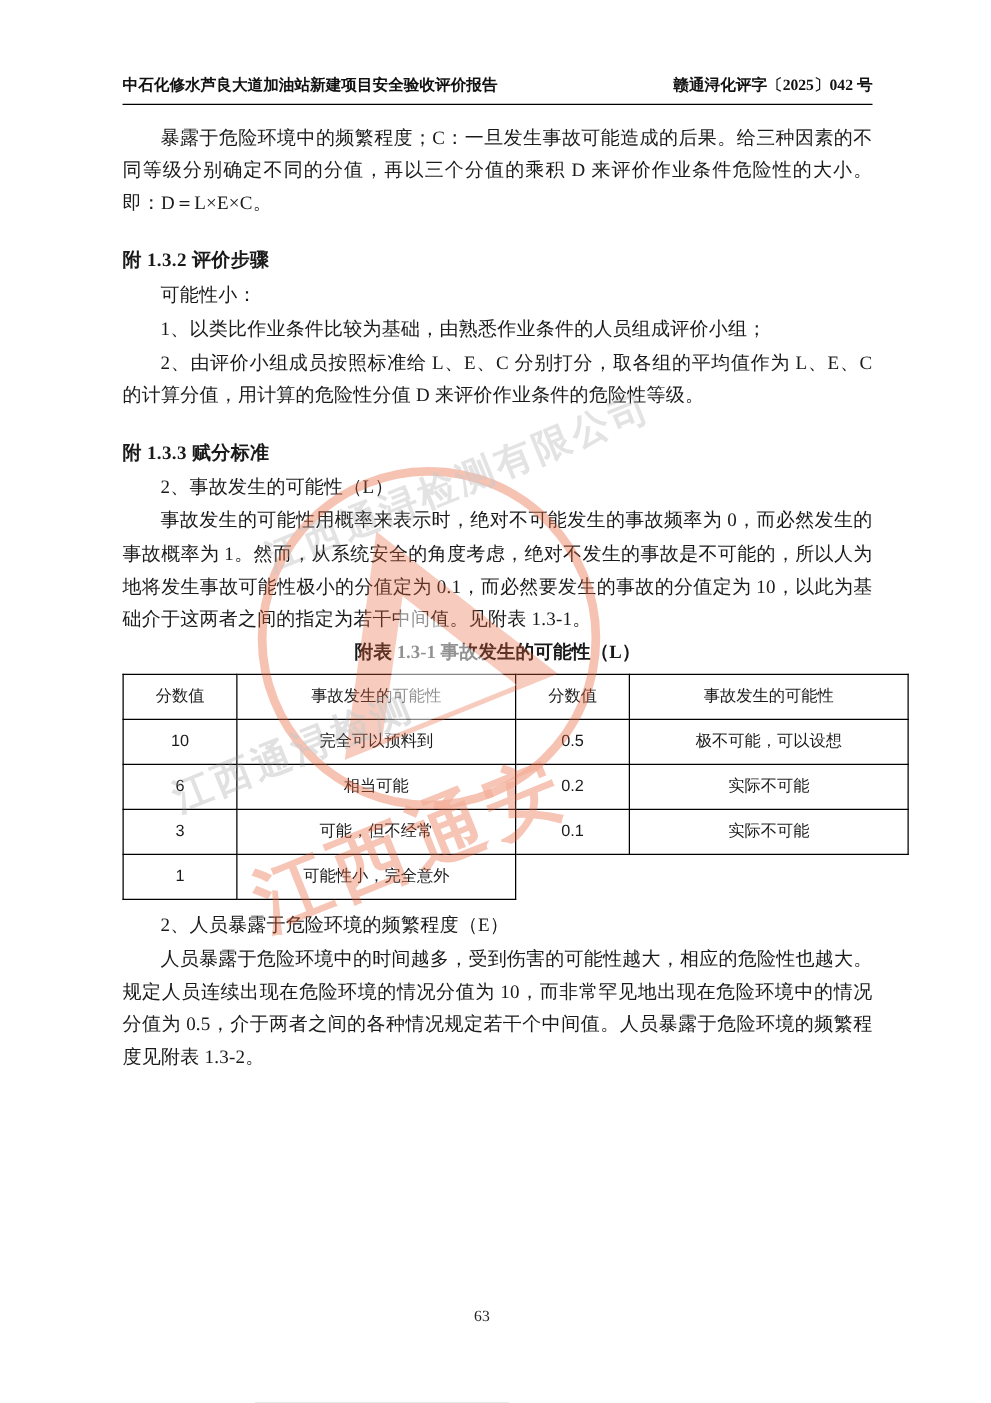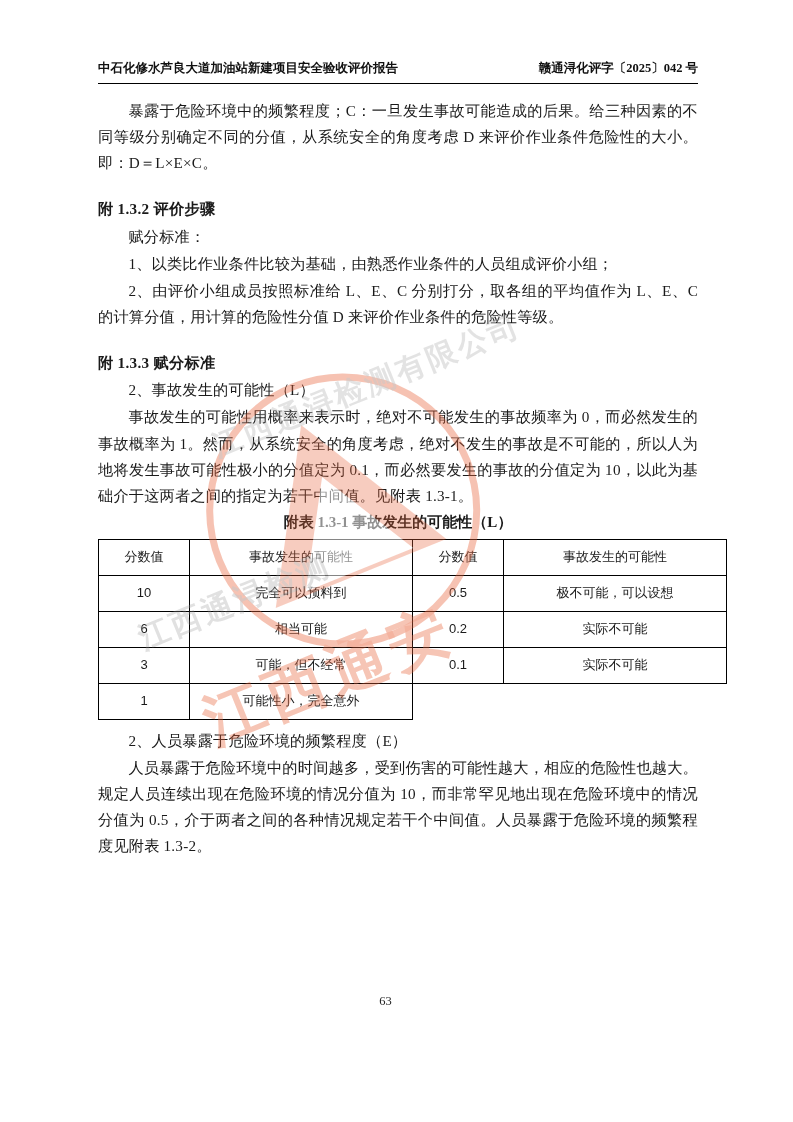--- a/index.html
+++ b/index.html
@@ -88,21 +88,21 @@
   }
   table.scoretable thead td {
     font-weight: normal;
   }
   .col-score { width: 84px; margin-top: 36px; }
   .col-desc  { width: 216px; margin-top: 29px; }
 
   
   .pagenum {
     position: absolute;
-    top: 994px;
+    top: 1046px;
     left: 0;
     width: 771px;
     text-align: center;
     font-size: 12.5px;
     font-family: "Liberation Serif", "DejaVu Serif", serif;
     color: #222;
   }
 
   
   .watermark {
@@ -194,25 +194,25 @@
 <div class="page">
 
   <div class="header">
     <span>中石化修水芦良大道加油站新建项目安全验收评价报告</span>
     <span>赣通浔化评字〔2025〕042 号</span>
   </div>
   <div class="header-rule"></div>
 
   <div class="content">
 
-    <p class="p indent2">暴露于危险环境中的频繁程度；C：一旦发生事故可能造成的后果。给三种因素的不同等级分别确定不同的分值，从系统安全的角度考虑 D 来评价作业条件危险性的大小。即：D＝L×E×C。</p>
+    <p class="p indent2">暴露于危险环境中的频繁程度；C：一旦发生事故可能造成的后果。给三种因素的不同等级分别确定不同的分值，再以三个分值的乘积 D 来评价作业条件危险性的大小。即：D＝L×E×C。</p>
 
     <p class="heading">附 1.3.2 评价步骤</p>
 
-    <p class="p indent2">赋分标准：</p>
+    <p class="p indent2">可能性小：</p>
     <p class="p indent2">1、以类比作业条件比较为基础，由熟悉作业条件的人员组成评价小组；</p>
     <p class="p indent2">2、由评价小组成员按照标准给 L、E、C 分别打分，取各组的平均值作为 L、E、C 的计算分值，用计算的危险性分值 D 来评价作业条件的危险性等级。</p>
 
     <p class="heading">附 1.3.3 赋分标准</p>
 
     <p class="p indent2">2、事故发生的可能性（L）</p>
     <p class="p indent2">事故发生的可能性用概率来表示时，绝对不可能发生的事故频率为 0，而必然发生的事故概率为 1。然而，从系统安全的角度考虑，绝对不发生的事故是不可能的，所以人为地将发生事故可能性极小的分值定为 0.1，而必然要发生的事故的分值定为 10，以此为基础介于这两者之间的指定为若干中间值。见附表 1.3-1。</p>
 
     <div class="table-caption">附表 1.3-1 事故发生的可能性（L）</div>
 

